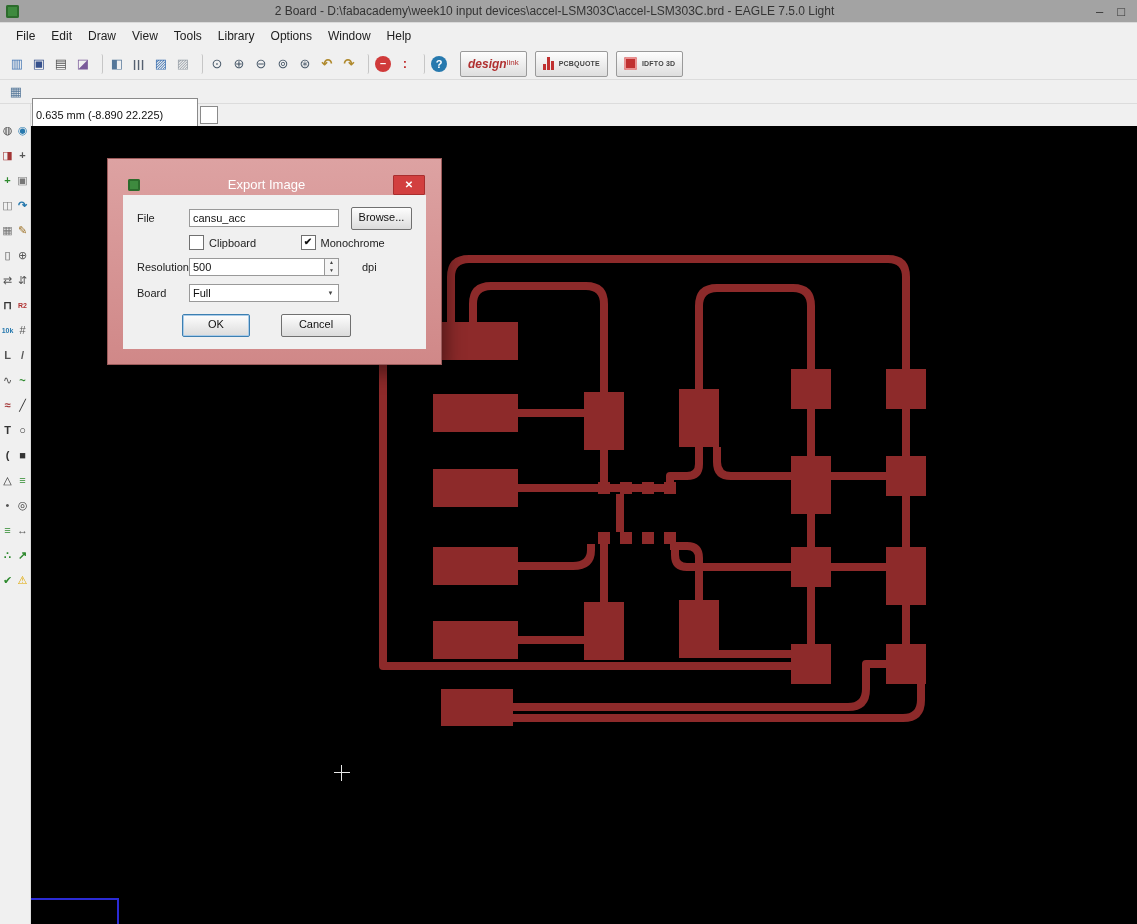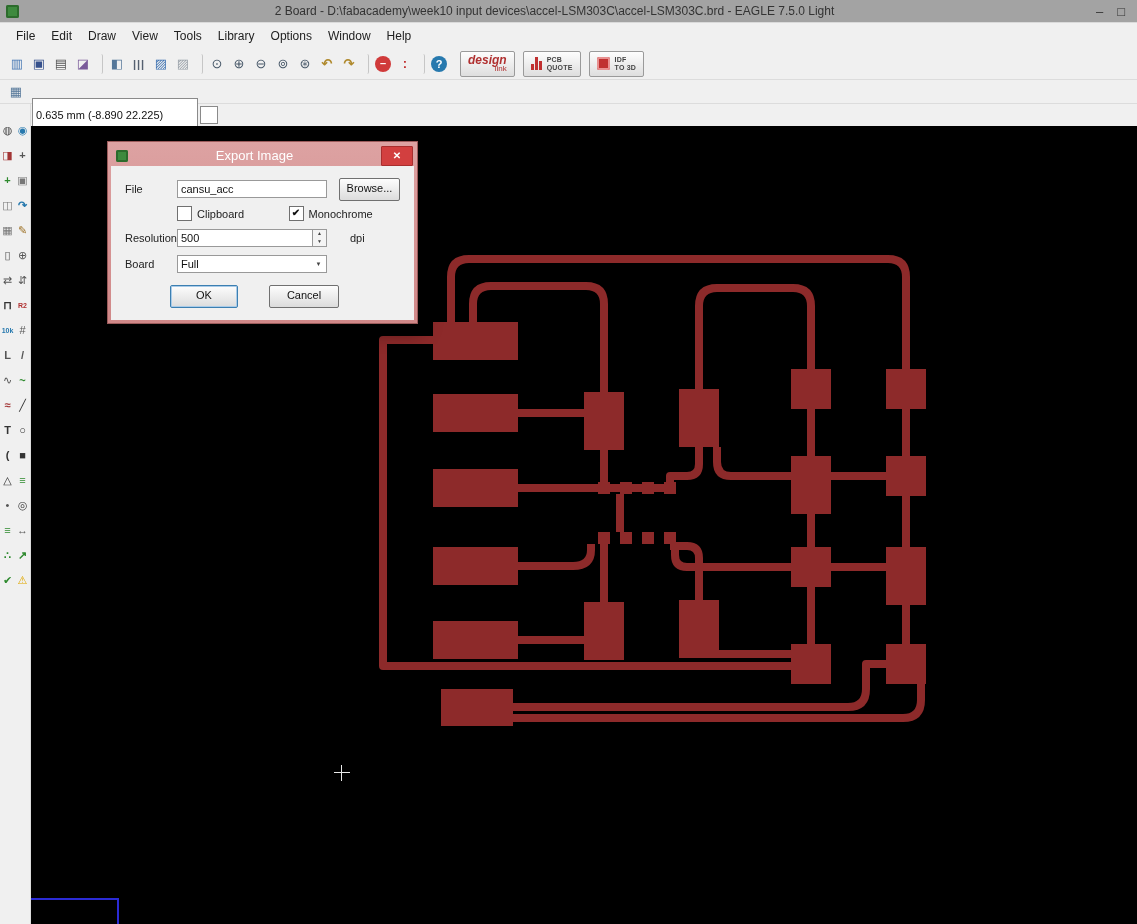--- a/index.html
+++ b/index.html
@@ -26,21 +26,21 @@
   .tool-icons{display:flex;align-items:center;}
   .cell{display:inline-block;width:22px;height:22px;line-height:22px;text-align:center;
         font-size:13px;color:#444;border-radius:2px;}
   .grid-cell{width:20px;height:18px;line-height:18px;text-align:center;font-size:13px;color:#557799;}
   .promos{display:flex;gap:8px;margin-left:10px;align-items:center;}
   .promo{height:24px;border:1px solid #9a9a9a;border-radius:2px;
          background:linear-gradient(#fdfdfd,#dedede);display:flex;align-items:center;
          padding:0 7px;gap:5px;}
   .dl-line1{font-size:12px;font-style:italic;font-weight:bold;color:#b03030;line-height:10px;}
   .dl-line2{font-size:8px;color:#b03030;display:block;text-align:right;line-height:8px;}
-  .promo-txt{display:flex;flex-direction:column;justify-content:center;}
+  .promo-txt{display:flex;justify-content:center;}
   .promo-txt b{font-size:7px;color:#444;line-height:8px;letter-spacing:.2px;}
   .bars-ic{display:flex;align-items:flex-end;gap:1px;height:13px;}
   .bars-ic i{display:block;width:3px;background:#c03030;}
   .bars-ic i:nth-child(1){height:6px;}.bars-ic i:nth-child(2){height:13px;}.bars-ic i:nth-child(3){height:9px;}
   .idf-ic{width:13px;height:13px;background:#c03030;border-radius:2px;box-shadow:inset 0 0 0 2px #e89090;}
   
   .main{display:flex;height:823px;}
   .sidebar{width:30px;background:#f0f0f0;border-right:1px solid #dcdcdc;
            display:grid;grid-template-columns:15px 15px;align-content:start;padding-top:14px;}
   .scell{width:15px;height:25px;line-height:25px;text-align:center;font-size:11px;color:#444;}
@@ -52,23 +52,23 @@
   .canvas{position:relative;flex:1;background:#000;overflow:hidden;cursor:crosshair;}
   .canvas svg{position:absolute;left:0;top:0;}
   .canvas svg path{stroke:#8d2a2a;stroke-width:8;fill:none;stroke-linejoin:round;stroke-linecap:butt;}
   .canvas svg rect{fill:#8d2a2a;}
   .frame-outline{position:absolute;left:0;bottom:0;width:86px;height:27px;
                  border:2px solid #2b2bd5;border-bottom:none;border-left:none;}
   .xhair{position:absolute;left:303px;top:639px;width:16px;height:16px;}
   .xhair::before{content:"";position:absolute;left:0;top:7px;width:16px;height:1px;background:#e8e8e8;}
   .xhair::after{content:"";position:absolute;left:7px;top:0;width:1px;height:16px;background:#e8e8e8;}
   
-  .dialog{position:absolute;left:107px;top:141px;width:303px;z-index:10;
+  .dialog{position:absolute;left:107px;top:158px;width:303px;z-index:10;
           background:linear-gradient(#dda2a2,#d08888);border:1px solid #9c5b5b;
-          padding:3px;box-shadow:4px 8px 18px rgba(0,0,0,.45);}
+          padding:15px;box-shadow:4px 8px 18px rgba(0,0,0,.45);}
   .dtitle{height:21px;display:flex;align-items:center;}
   .dtitle .dicon{width:12px;height:12px;margin-left:5px;background:#3e8a3e;
                  box-shadow:inset 0 0 0 2px #2c6b2c;border-radius:2px;}
   .dtitle .dtext{flex:1;text-align:center;font-size:13px;color:#fff;}
   .dclose{width:30px;height:18px;margin-right:1px;background:#d23f3f;color:#fff;
           font-size:10px;font-weight:bold;text-align:center;line-height:18px;
           border:1px solid #a82e2e;border-radius:1px;}
   .dbody{background:#f0f0f0;padding:10px 0 12px 0;}
   .drow{display:flex;align-items:center;height:26px;padding:0 14px;}
   .drow.short{height:23px;}

